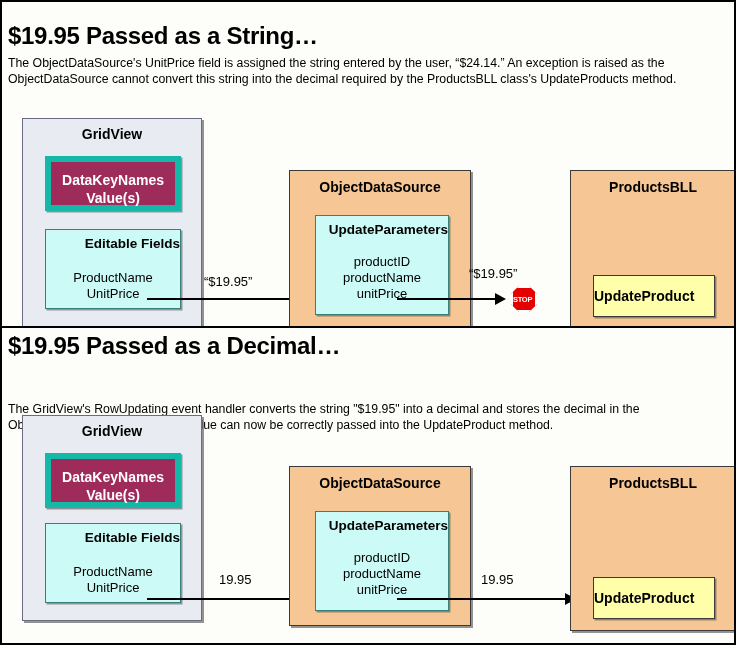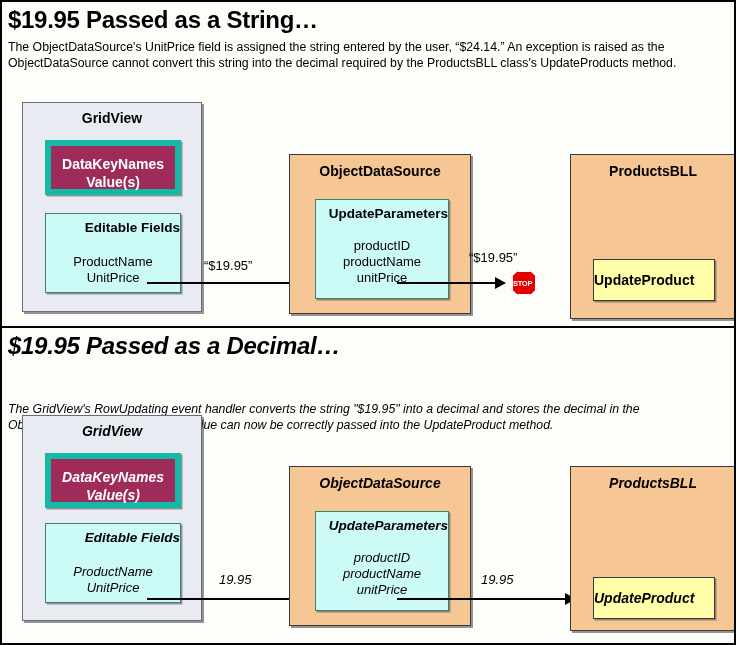--- a/index.html
+++ b/index.html
@@ -15,22 +15,22 @@
     background: #fdfdfa;
     border: 2px solid #000000;
     overflow: hidden;
   }
   .panel {
     position: absolute;
     left: 0;
     width: 732px;
     background: #fdfdfa;
   }
-  #panel-1 { top: 0; height: 331px; }
-  #panel-2 { top: 326px; height: 315px; font-style: italic; }
+  #panel-1 { top: 16px; height: 331px; }
+  #panel-2 { top: 326px; height: 315px; }
   .panel-divider {
     position: absolute;
     left: 0; top: 324px;
     width: 732px; height: 2px;
     background: #000000;
   }
   .panel-title {
     position: absolute;
     left: 6px;
     font-size: 24px;

